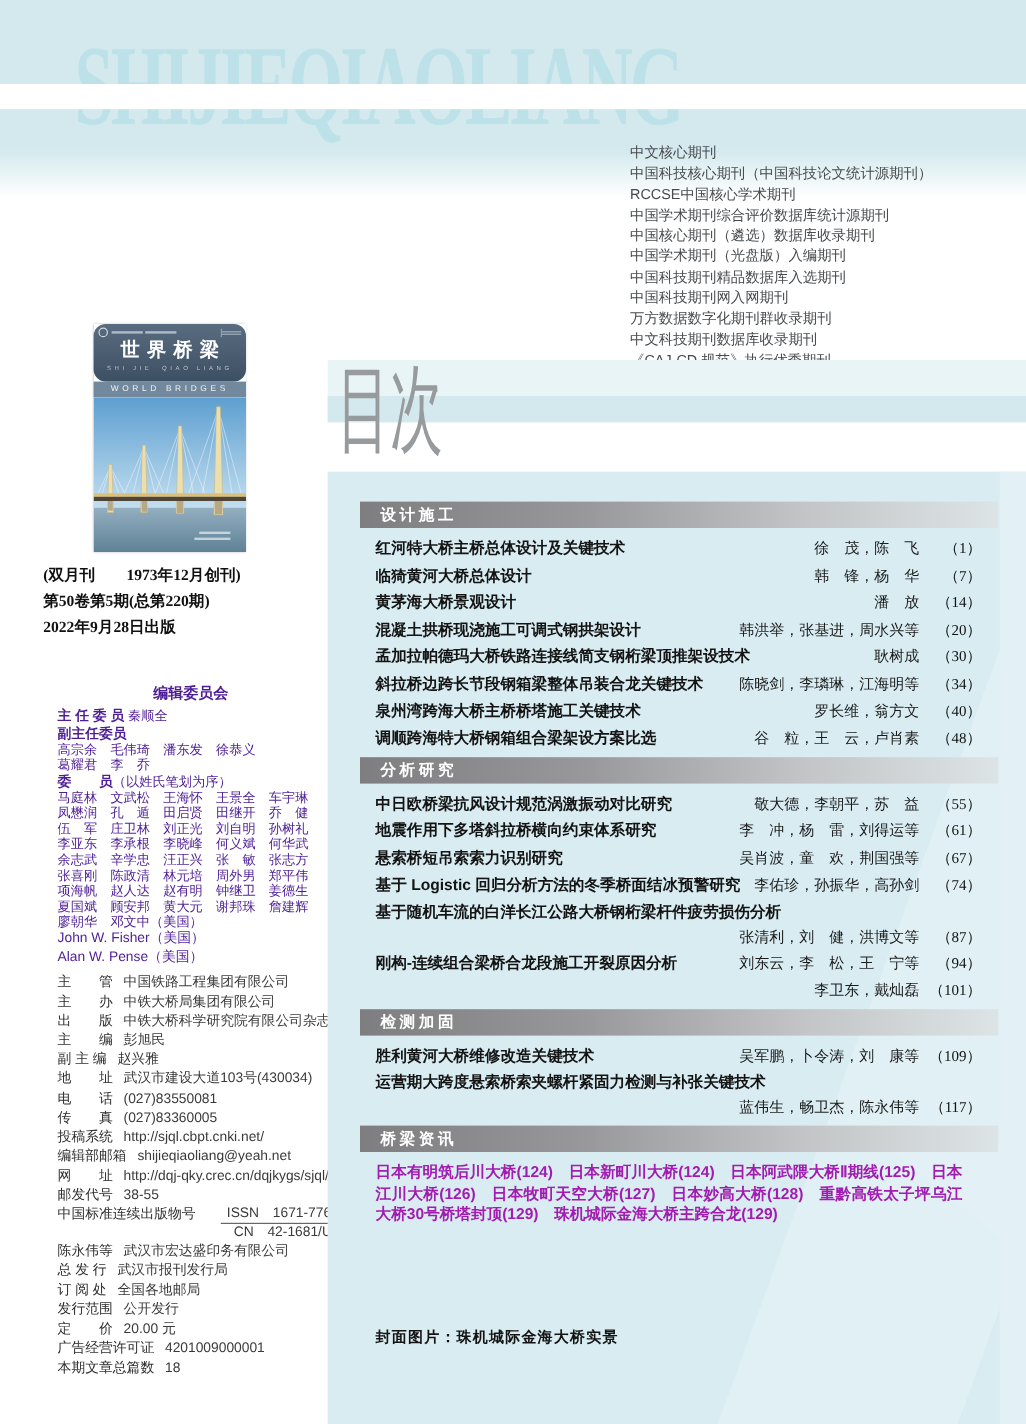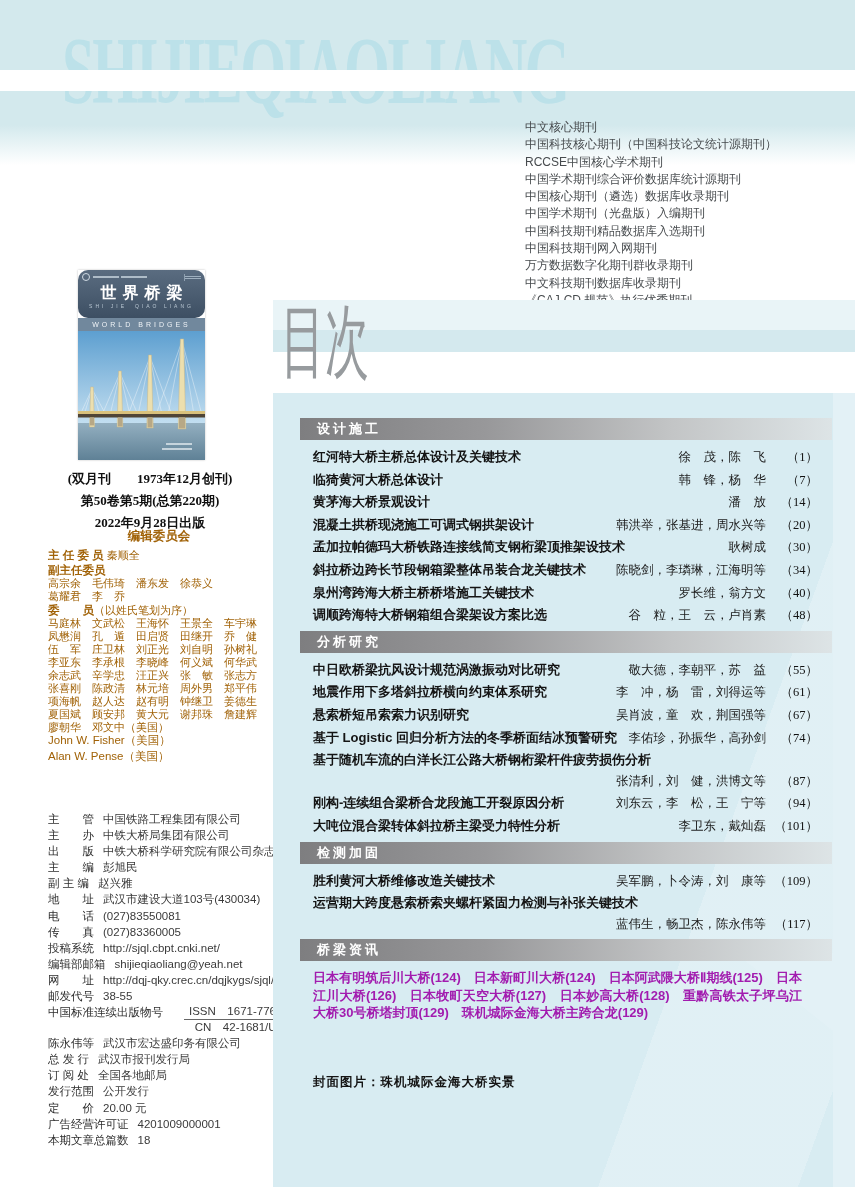--- a/index.html
+++ b/index.html
@@ -28,25 +28,25 @@
   .cover-issuebox{width:16px;height:7px;border-left:1px solid #8fa0b0;display:flex;flex-direction:column;justify-content:center;gap:1px;}
   .cover-issuebox i{display:block;height:1px;background:#9fb0bf;}
   .cover-title{color:#fff;text-align:center;font-family:"Liberation Serif",serif;font-weight:700;
                font-size:16px;letter-spacing:6px;line-height:20px;margin-top:2px;text-indent:6px;}
   .cover-pinyin{color:#b9c7d3;font-size:5px;letter-spacing:3px;text-align:center;}
   .cover-en-band{height:13px;background:#71889d;color:#eef2f6;font-size:7px;letter-spacing:3px;
                  text-align:center;line-height:13px;}
   .cover-photo{display:block;}
 
   
-  .issue{position:absolute;left:36px;top:468px;width:228px;text-align:center;color:#101010;
+  .issue{position:absolute;left:36px;top:468px;width:228px;text-align:left;color:#101010;
          font-family:"Liberation Serif",serif;font-weight:700;font-size:13px;line-height:22px;}
 
   
-  .board{position:absolute;left:48px;top:528px;width:222px;color:#a16207;}
+  .board{position:absolute;left:48px;top:570px;width:222px;color:#4c1d95;}
   .board-title{text-align:center;font-weight:700;font-size:12.5px;margin-bottom:3px;}
   .bl{font-size:11px;line-height:14.5px;}
   .bl b{font-size:11.5px;}
   .names{font-family:"Liberation Serif",serif;line-height:12.9px;font-size:11px;white-space:nowrap;}
   .latin{font-size:11.5px;line-height:15.5px;}
 
   
   .pubinfo{position:absolute;left:48px;top:811px;width:240px;font-size:11.5px;line-height:16.1px;color:#3a3a3a;}
   .pub-row{display:flex;white-space:nowrap;}
   .pub-label{margin-right:9px;color:#2e2e2e;white-space:pre;}
@@ -73,21 +73,21 @@
   .toc{position:absolute;left:300px;top:418px;width:532px;}
   .bar{height:22px;box-sizing:border-box;background:linear-gradient(to right,#7e7e80,#98989a 35%,#c3c5c6 70%,#dde4e6 100%);
        color:#ffffff;font-size:13px;font-weight:700;line-height:22px;padding-left:17px;letter-spacing:3px;}
   .rows{padding:6px 14px 4px 13px;}
   .row{display:flex;align-items:baseline;line-height:21.6px;}
   .t{flex:0 1 auto;font-weight:700;color:#141414;font-size:13px;white-space:nowrap;}
   .a{flex:1;text-align:right;font-family:"Liberation Serif",serif;font-size:12.5px;color:#1b1b1b;
      white-space:nowrap;padding-left:8px;}
   .p{width:52px;min-width:52px;text-align:right;font-family:"Liberation Serif",serif;font-size:12.5px;color:#111;}
   .news{padding:8px 30px 0 13px;font-size:13px;font-weight:700;color:#a21caf;line-height:17.5px;text-align:justify;}
-  .caption{position:absolute;left:313px;top:1074px;font-size:12.5px;font-weight:700;color:#141414;letter-spacing:1px;}
+  .caption{position:absolute;left:313px;top:1106px;font-size:12.5px;font-weight:700;color:#141414;letter-spacing:1px;}
 </style>
 </head>
 <body>
 
 <div class="page">
 
   <div class="top-band">
     <div class="watermark">SHIJIEQIAOLIANG</div>
     <div class="white-stripe"></div>
   </div>
@@ -365,21 +365,20 @@
       <div class="row">
           <span class="a">张清利，刘　健，洪博文等</span>
           <span class="p">（87）</span>
         </div>
       <div class="row">
           <span class="t">刚构-连续组合梁桥合龙段施工开裂原因分析</span>
           <span class="a">刘东云，李　松，王　宁等</span>
           <span class="p">（94）</span>
         </div>
       <div class="row">
-          <span class="t">大吨位混合梁转体斜拉桥主梁受力特性分析</span>
           <span class="a">李卫东，戴灿磊</span>
           <span class="p">（101）</span>
         </div>
     </div>
 
     <div class="bar">检测加固</div>
     <div class="rows">
       <div class="row">
           <span class="t">胜利黄河大桥维修改造关键技术</span>
           <span class="a">吴军鹏，卜令涛，刘　康等</span>

